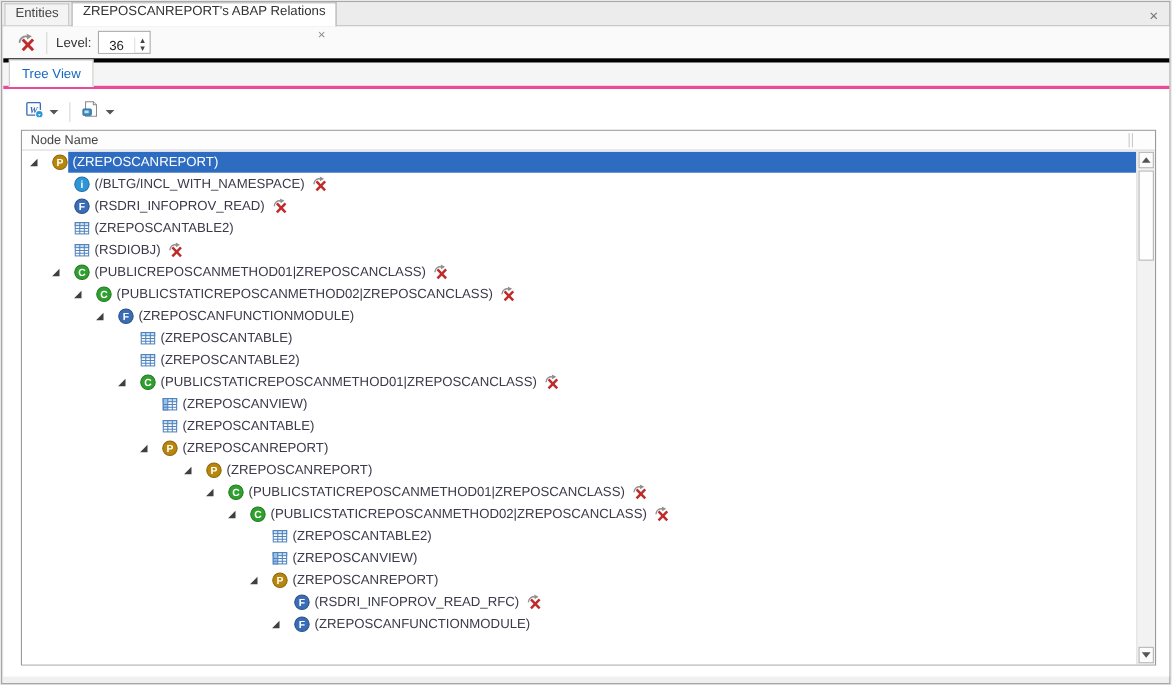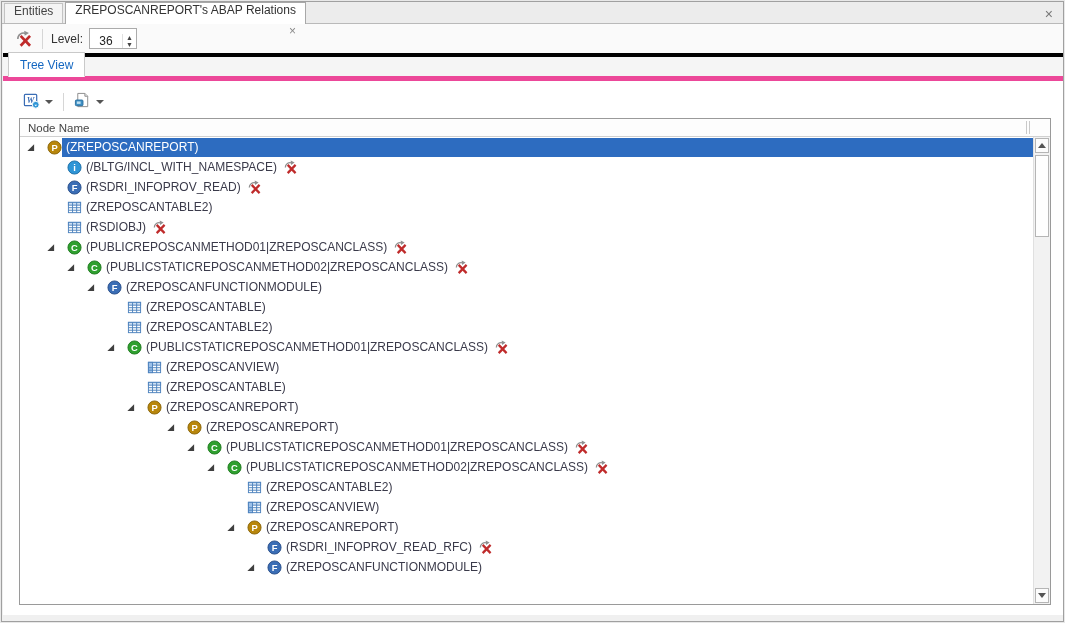--- a/index.html
+++ b/index.html
@@ -18,21 +18,21 @@
   .tb-icon { margin-left:11px; width:20px; height:20px; display:flex; align-items:center; justify-content:center; }
   .tb-sep { width:1px; height:20px; background:#d6d6d6; margin:0 8px; }
   .level-label { font-size:12px; color:#333; margin-right:6px; }
   .spinner { width:48px; height:21px; border:1px solid #ababab; background:#fff; display:flex;align-items:flex-end; }
   .spinner input { width:32px; border:none; outline:none; font-size:12px; text-align:center; font-family:"Liberation Sans",sans-serif; color:#222; }
   .spin-btns { width:14px; display:flex; flex-direction:column; border-left:1px solid #e0e0e0; }
   .spin-btns div { flex:1; display:flex; align-items:center; justify-content:center; font-size:7px; color:#444; line-height:1; }
   .sync-text { margin-left:auto; margin-right:10px; font-size:12.5px; color:#333; }
 
   
-  .subtabs { position:absolute; left:1px; top:55px; width:1061px; height:24px; background:#f5f5f5; border-bottom:5px solid #ec4899; display:flex; align-items:flex-end; }
+  .subtabs { position:absolute; left:1px; top:55px; width:1061px; height:24px; background:#f5f5f5; border-bottom:3px solid #ec4899; display:flex; align-items:flex-end; }
   .subtab.active { background:#fff; border:1px solid #c9c9c9; border-bottom:1px solid #fff; margin-bottom:-1px; margin-left:5px; padding:5px 11px 4px; font-size:12px; color:#1467c1; position:relative; z-index:2; }
 
   
   .page { position:absolute; left:1px; top:79px; width:1061px; height:534px; background:#fff; }
   .icon-toolbar { position:absolute; left:16px; top:9px; display:flex; align-items:center; height:24px; }
   .itb-btn { display:flex; align-items:center; gap:5px; padding:3px 4px; }
   .caret { width:0; height:0; border-left:4px solid transparent; border-right:4px solid transparent; border-top:4px solid #555; }
   .itb-sep { width:1px; height:18px; background:#d6d6d6; margin:0 6px; }
 
   

